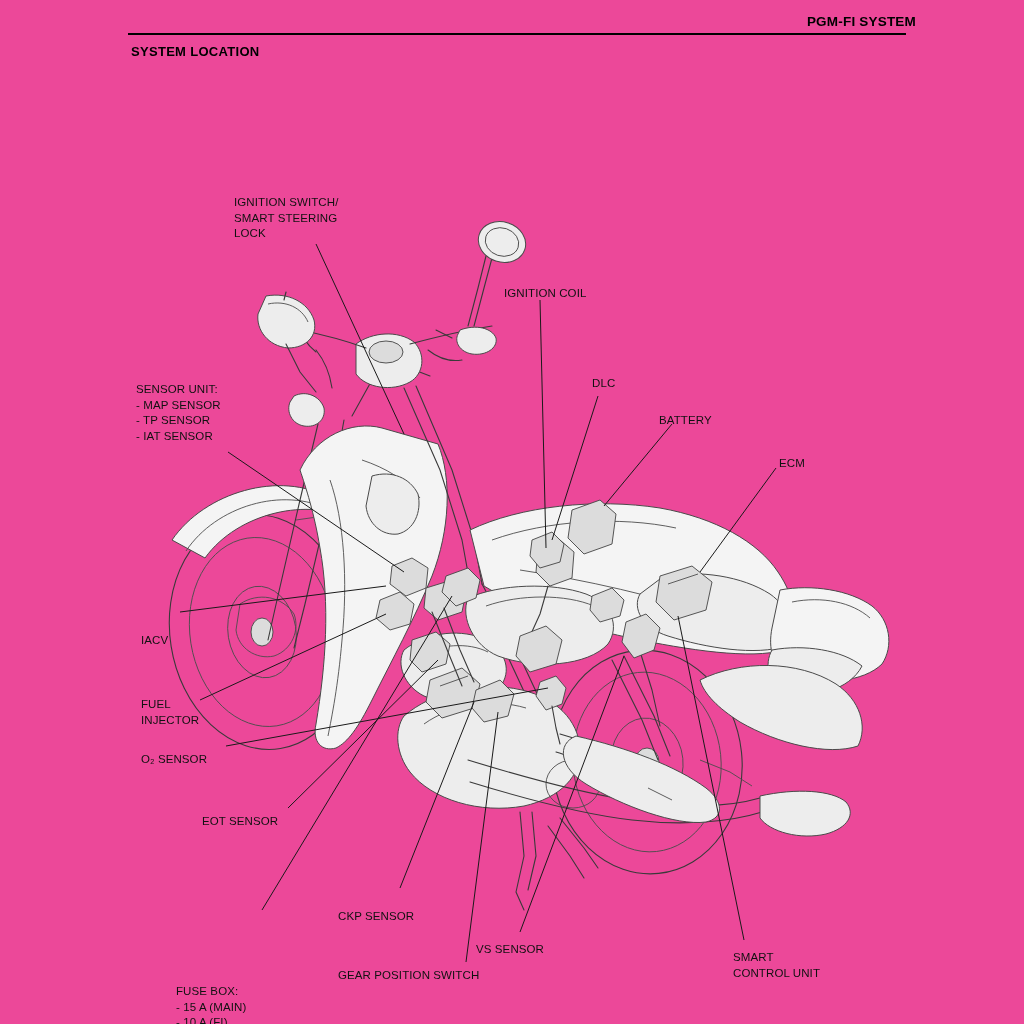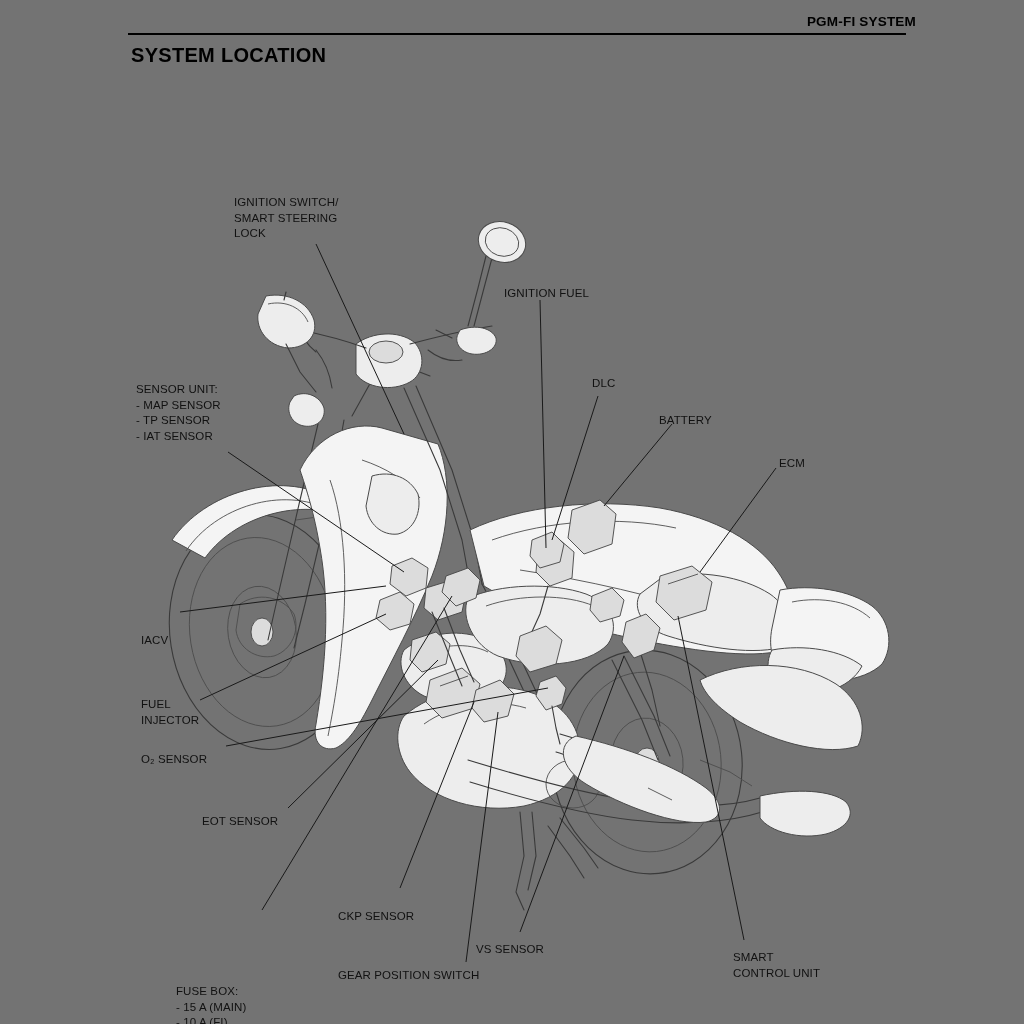--- a/index.html
+++ b/index.html
@@ -4,21 +4,21 @@
 <style>
   html, body {
     margin: 0;
     padding: 0;
     background: #ffffff;
   }
   #page {
     position: relative;
     width: 1024px;
     height: 1024px;
-    background: #737373;
+    background: #ec4899;
     font-family: "Liberation Sans", sans-serif;
     overflow: hidden;
   }
   
   .header-bar {
     position: absolute;
     left: 0;
     top: 0;
     width: 1024px;
     height: 36px;
@@ -38,21 +38,21 @@
     left: 128px;
     top: 33px;
     width: 778px;
     height: 2px;
     background: #000;
   }
   .page-title {
     position: absolute;
     left: 131px;
     top: 44px;
-    font-size: 20px;
+    font-size: 13px;
     font-weight: bold;
     letter-spacing: 0.3px;
     color: #000;
     white-space: nowrap;
   }
 
   
   .label {
     position: absolute;
     font-size: 11.5px;
@@ -236,21 +236,21 @@
       <path class="ln" d="M400 888 L474 702"></path>
       <path class="ln" d="M466 962 L498 712"></path>
       <path class="ln" d="M520 932 L624 656"></path>
       <path class="ln" d="M744 940 L678 616"></path>
     </g>
   </svg>
 
   <div class="label" style="left:234px; top:195px;">IGNITION SWITCH/
 SMART STEERING
 LOCK</div>
-  <div class="label" style="left:504px; top:286px;">IGNITION FUEL</div>
+  <div class="label" style="left:504px; top:286px;">IGNITION COIL</div>
   <div class="label" style="left:592px; top:376px;">DLC</div>
   <div class="label" style="left:659px; top:413px;">BATTERY</div>
   <div class="label" style="left:763px; top:456px;padding-left:16px;">ECM</div>
   <div class="label" style="left:136px; top:382px;">SENSOR UNIT:
 - MAP SENSOR
 - TP SENSOR
 - IAT SENSOR</div>
   <div class="label" style="left:141px; top:616px;margin-top:17px;">IACV</div>
   <div class="label" style="left:141px; top:697px;">FUEL
 INJECTOR</div>

